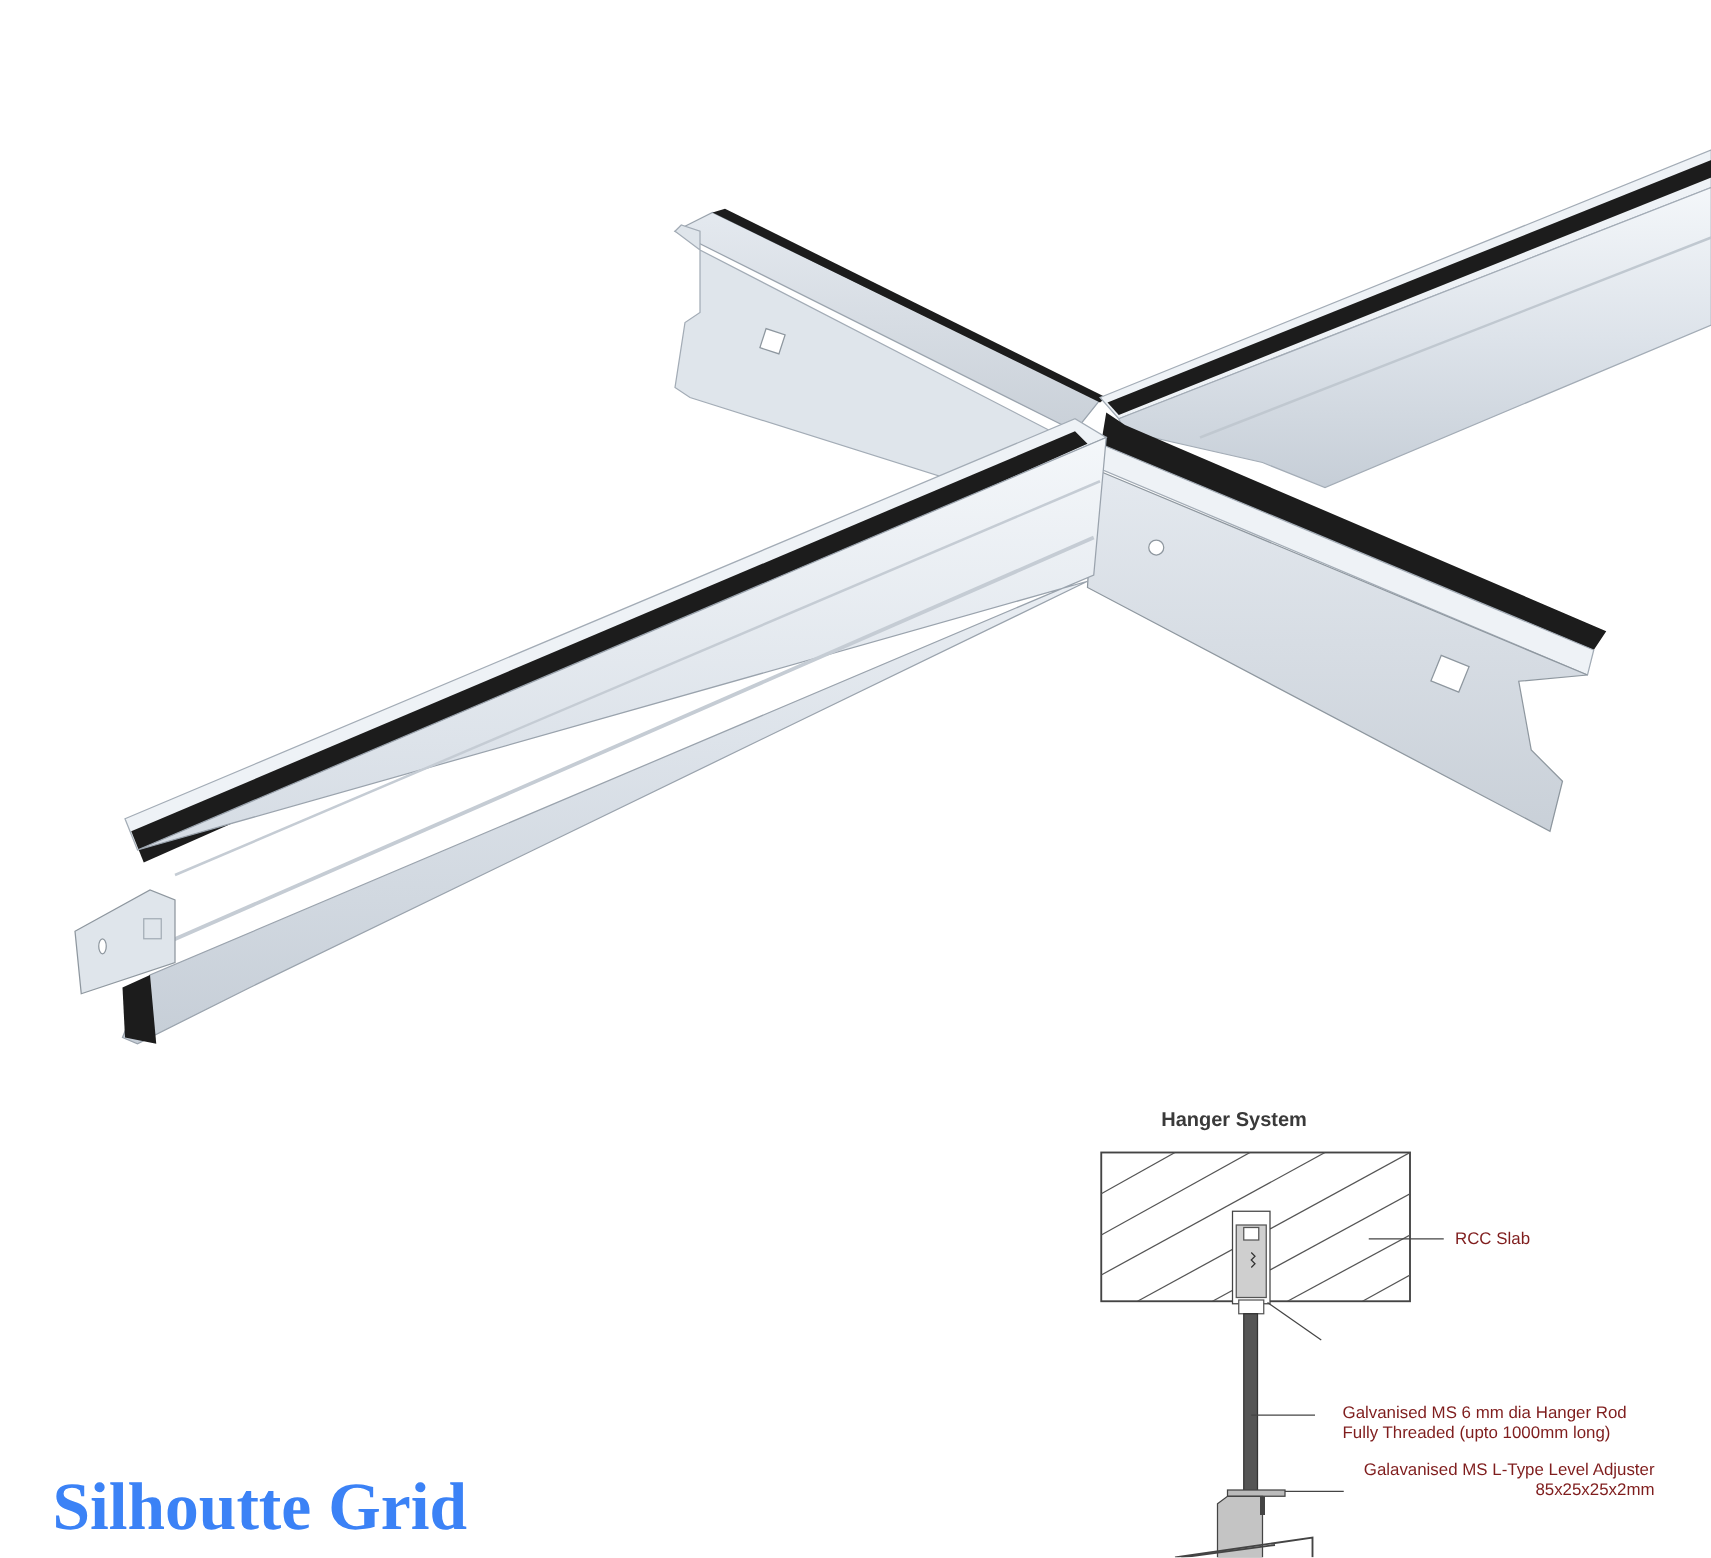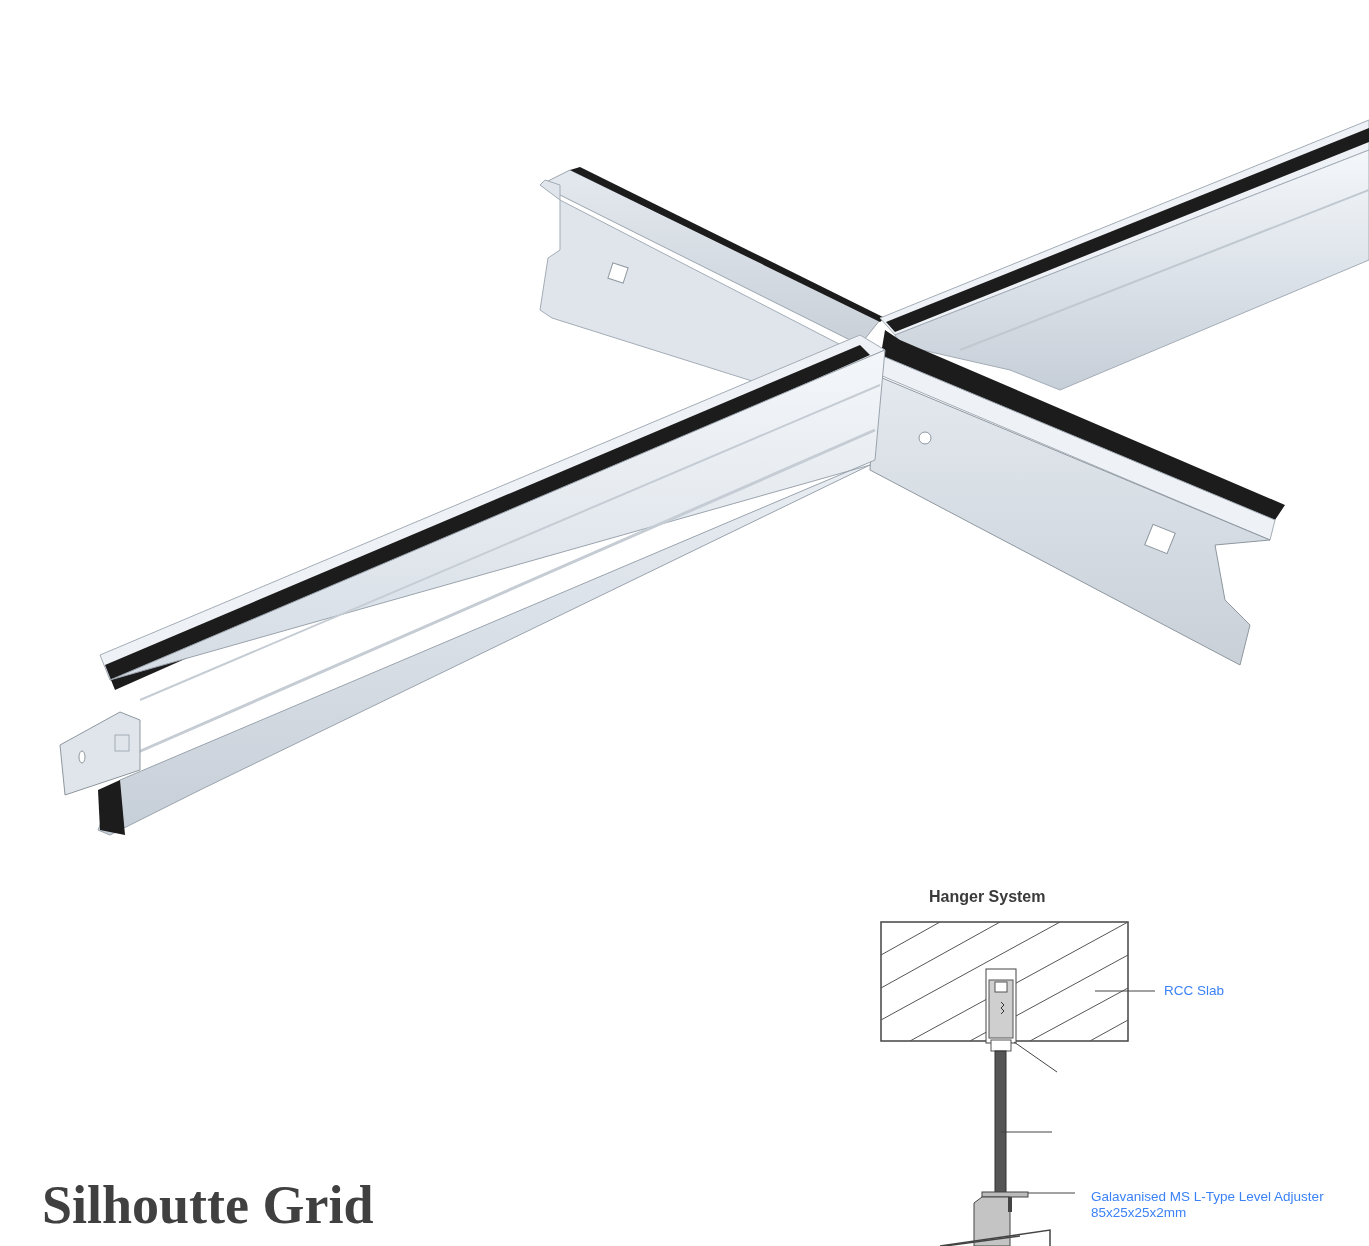--- a/index.html
+++ b/index.html
@@ -1,22 +1,22 @@
 <!DOCTYPE html>
 <html><head>
 <meta charset="utf-8">
 <style>
   html, body { margin:0; padding:0; background:#ffffff; }
   body { width:1369px; height:1246px; position:relative; overflow:hidden; font-family:"Liberation Sans", sans-serif; }
   .grid-illustration { position:absolute; left:0; top:0; width:1369px; height:860px; }
-  .product-title { position:absolute; left:42px; top:1178px; font-family:"Liberation Serif", serif; font-weight:bold; font-size:54px; color:#404040; letter-spacing:0px; line-height:1; margin:0;text-align:center; }
+  .product-title { position:absolute; left:42px; top:1178px; font-family:"Liberation Serif", serif; font-weight:bold; font-size:54px; color:#3b82f6; letter-spacing:0px; line-height:1; margin:0;text-align:center; }
   .hanger { position:absolute; left:870px; top:880px; width:499px; height:366px; }
   .hanger-title { position:absolute; left:59px; top:8px; font-size:16px; font-weight:bold; color:#3a3a3a; }
   .hanger svg { position:absolute; left:0; top:0; }
-  .callout { position:absolute; font-size:13.5px; color:#3b82f6; line-height:16px; white-space:nowrap; }
+  .callout { position:absolute; font-size:13.5px; color:#7f1d1d; line-height:16px; white-space:nowrap; }
 </style>
 </head>
 <body>
 
 <svg class="grid-illustration" viewBox="0 0 1369 860" xmlns="http://www.w3.org/2000/svg">
   <defs>
     <linearGradient id="gMain" x1="0" y1="0" x2="0" y2="1">
       <stop offset="0" stop-color="#f4f7fa"></stop>
       <stop offset="0.5" stop-color="#dde3ea"></stop>
       <stop offset="1" stop-color="#c6ced7"></stop>
@@ -106,17 +106,21 @@
 
     <line x1="225" y1="111" x2="285" y2="111" stroke="#444" stroke-width="1"></line>
     <line x1="144" y1="162" x2="187" y2="192" stroke="#444" stroke-width="1"></line>
     <line x1="131" y1="252" x2="182" y2="252" stroke="#444" stroke-width="1"></line>
     <line x1="158" y1="313" x2="205" y2="313" stroke="#444" stroke-width="1"></line>
   </svg>
 
   <div class="callout" style="left:294px; top:103px;">
     <div>RCC Slab</div>
   </div>
-  <div class="callout" style="left:221px; top:309px;">
+  <div class="callout" style="left:204px; top:242px;">
+    <div>Galvanised MS 6 mm dia Hanger Rod</div>
+    <div>Fully Threaded (upto 1000mm long)</div>
+  </div>
+  <div class="callout" style="left:221px; top:288px;text-align:right;">
     <div>Galavanised MS L-Type Level Adjuster</div>
     <div>85x25x25x2mm</div>
   </div>
 </div>
 
 </body></html>

